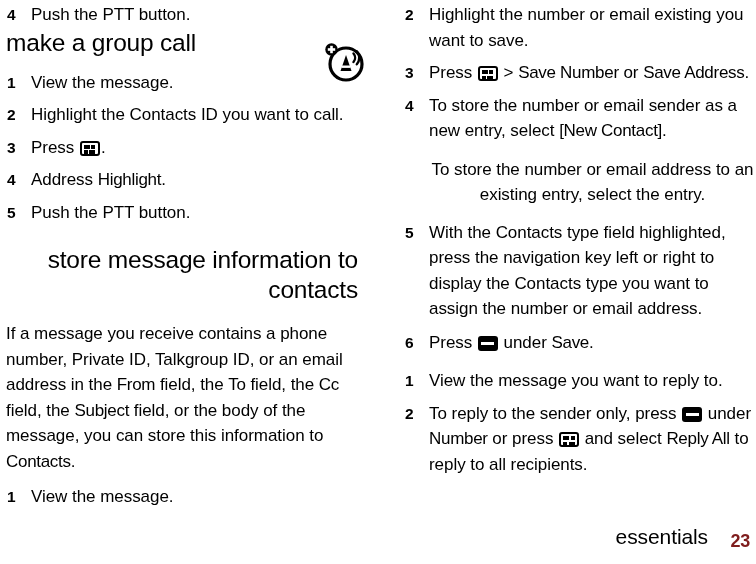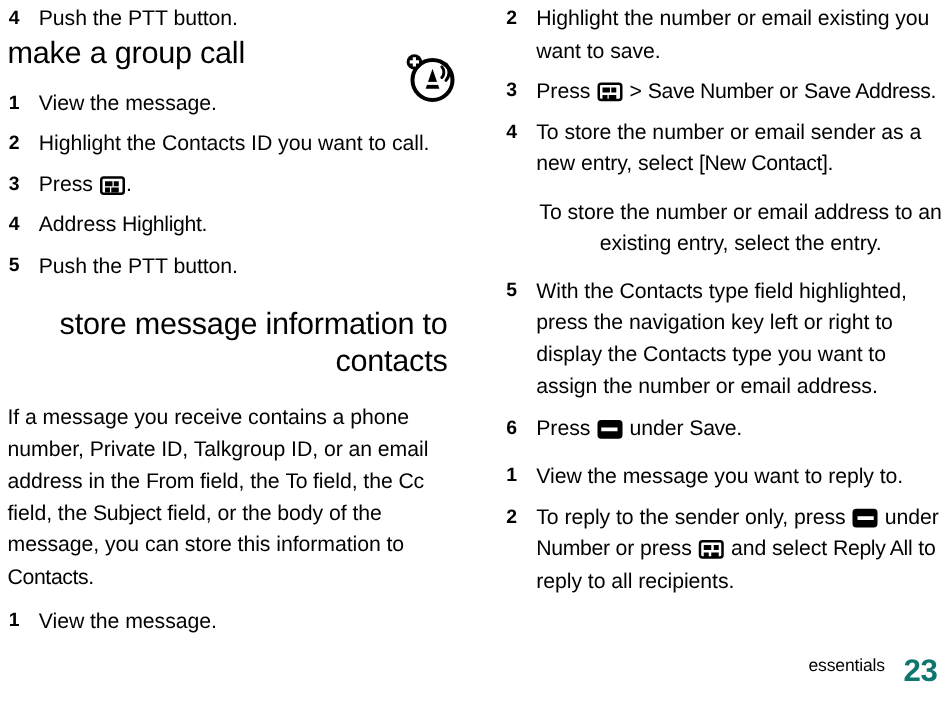--- a/index.html
+++ b/index.html
@@ -131,33 +131,33 @@
   .footer {
     position: absolute;
     left: 0;
     right: 0;
     bottom: 0;
     height: 46px;
   }
   .footer-chapter {
     position: absolute;
     right: 48px;
-    bottom: 24px;
-    font-size: 14px;
+    bottom: 15px;
+    font-size: 21px;
     letter-spacing: -0.1px;
     color: #000;
   }
   .footer-pageno {
     position: absolute;
     right: 6px;
     bottom: 12px;
-    font-size: 25px;
+    font-size: 18px;
     font-weight: bold;
     letter-spacing: -0.3px;
-    color: #0f766e;
+    color: #7f1d1d;
   }
 </style>
 </head>
 <body>
 
 <div class="page">
 
   <div class="margin-icon">
     <svg viewBox="0 0 44 44" width="44" height="44" aria-hidden="true">
       <circle cx="24" cy="24" r="16" fill="none" stroke="#000" stroke-width="3.2"></circle>

